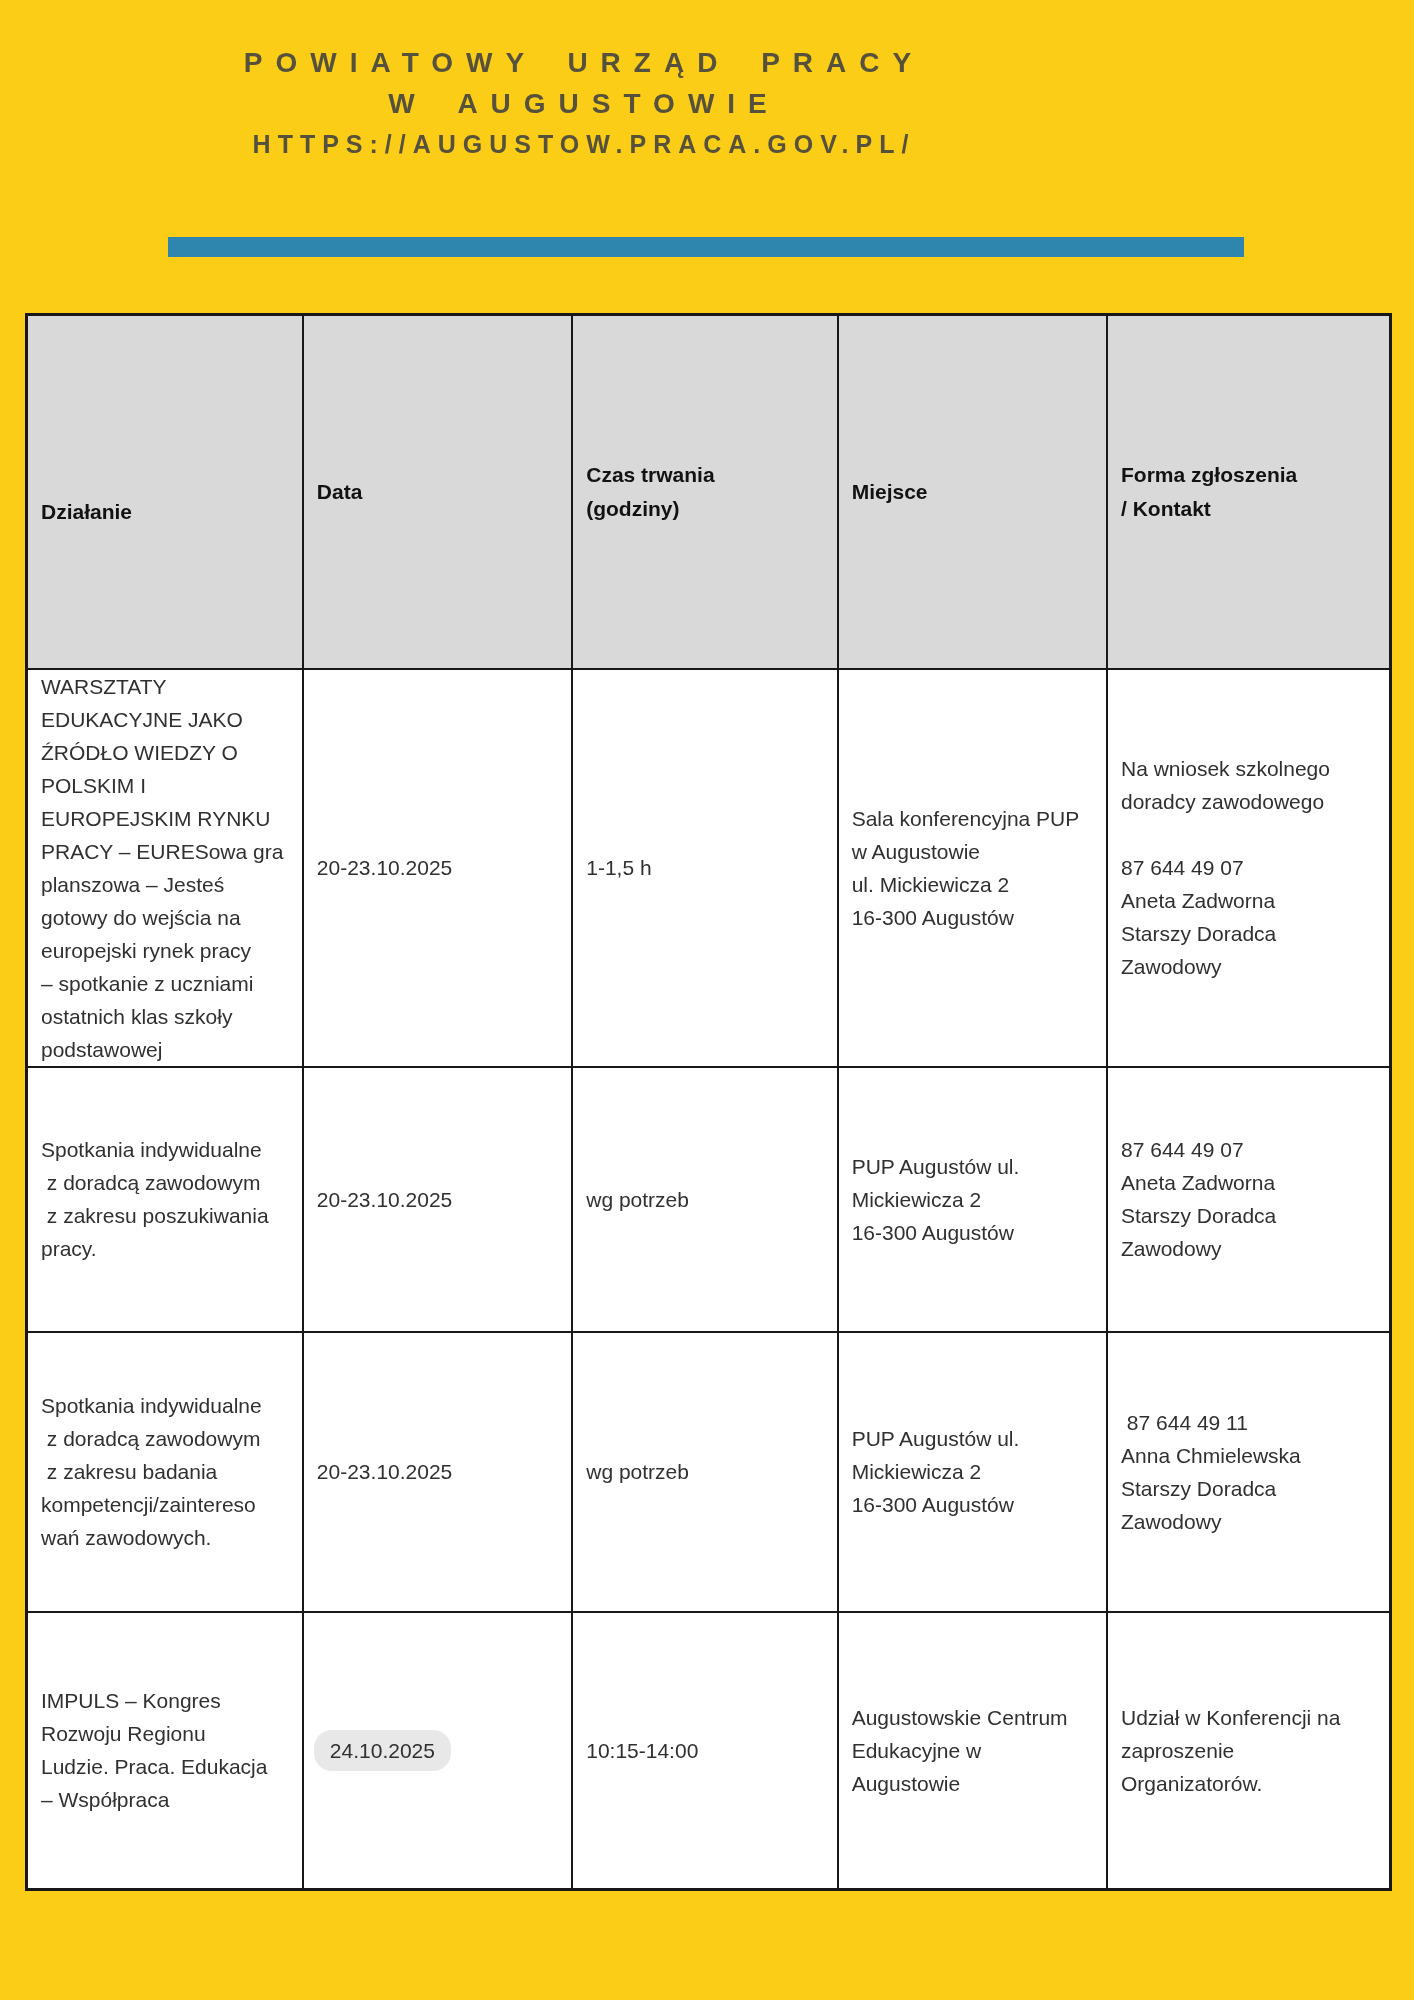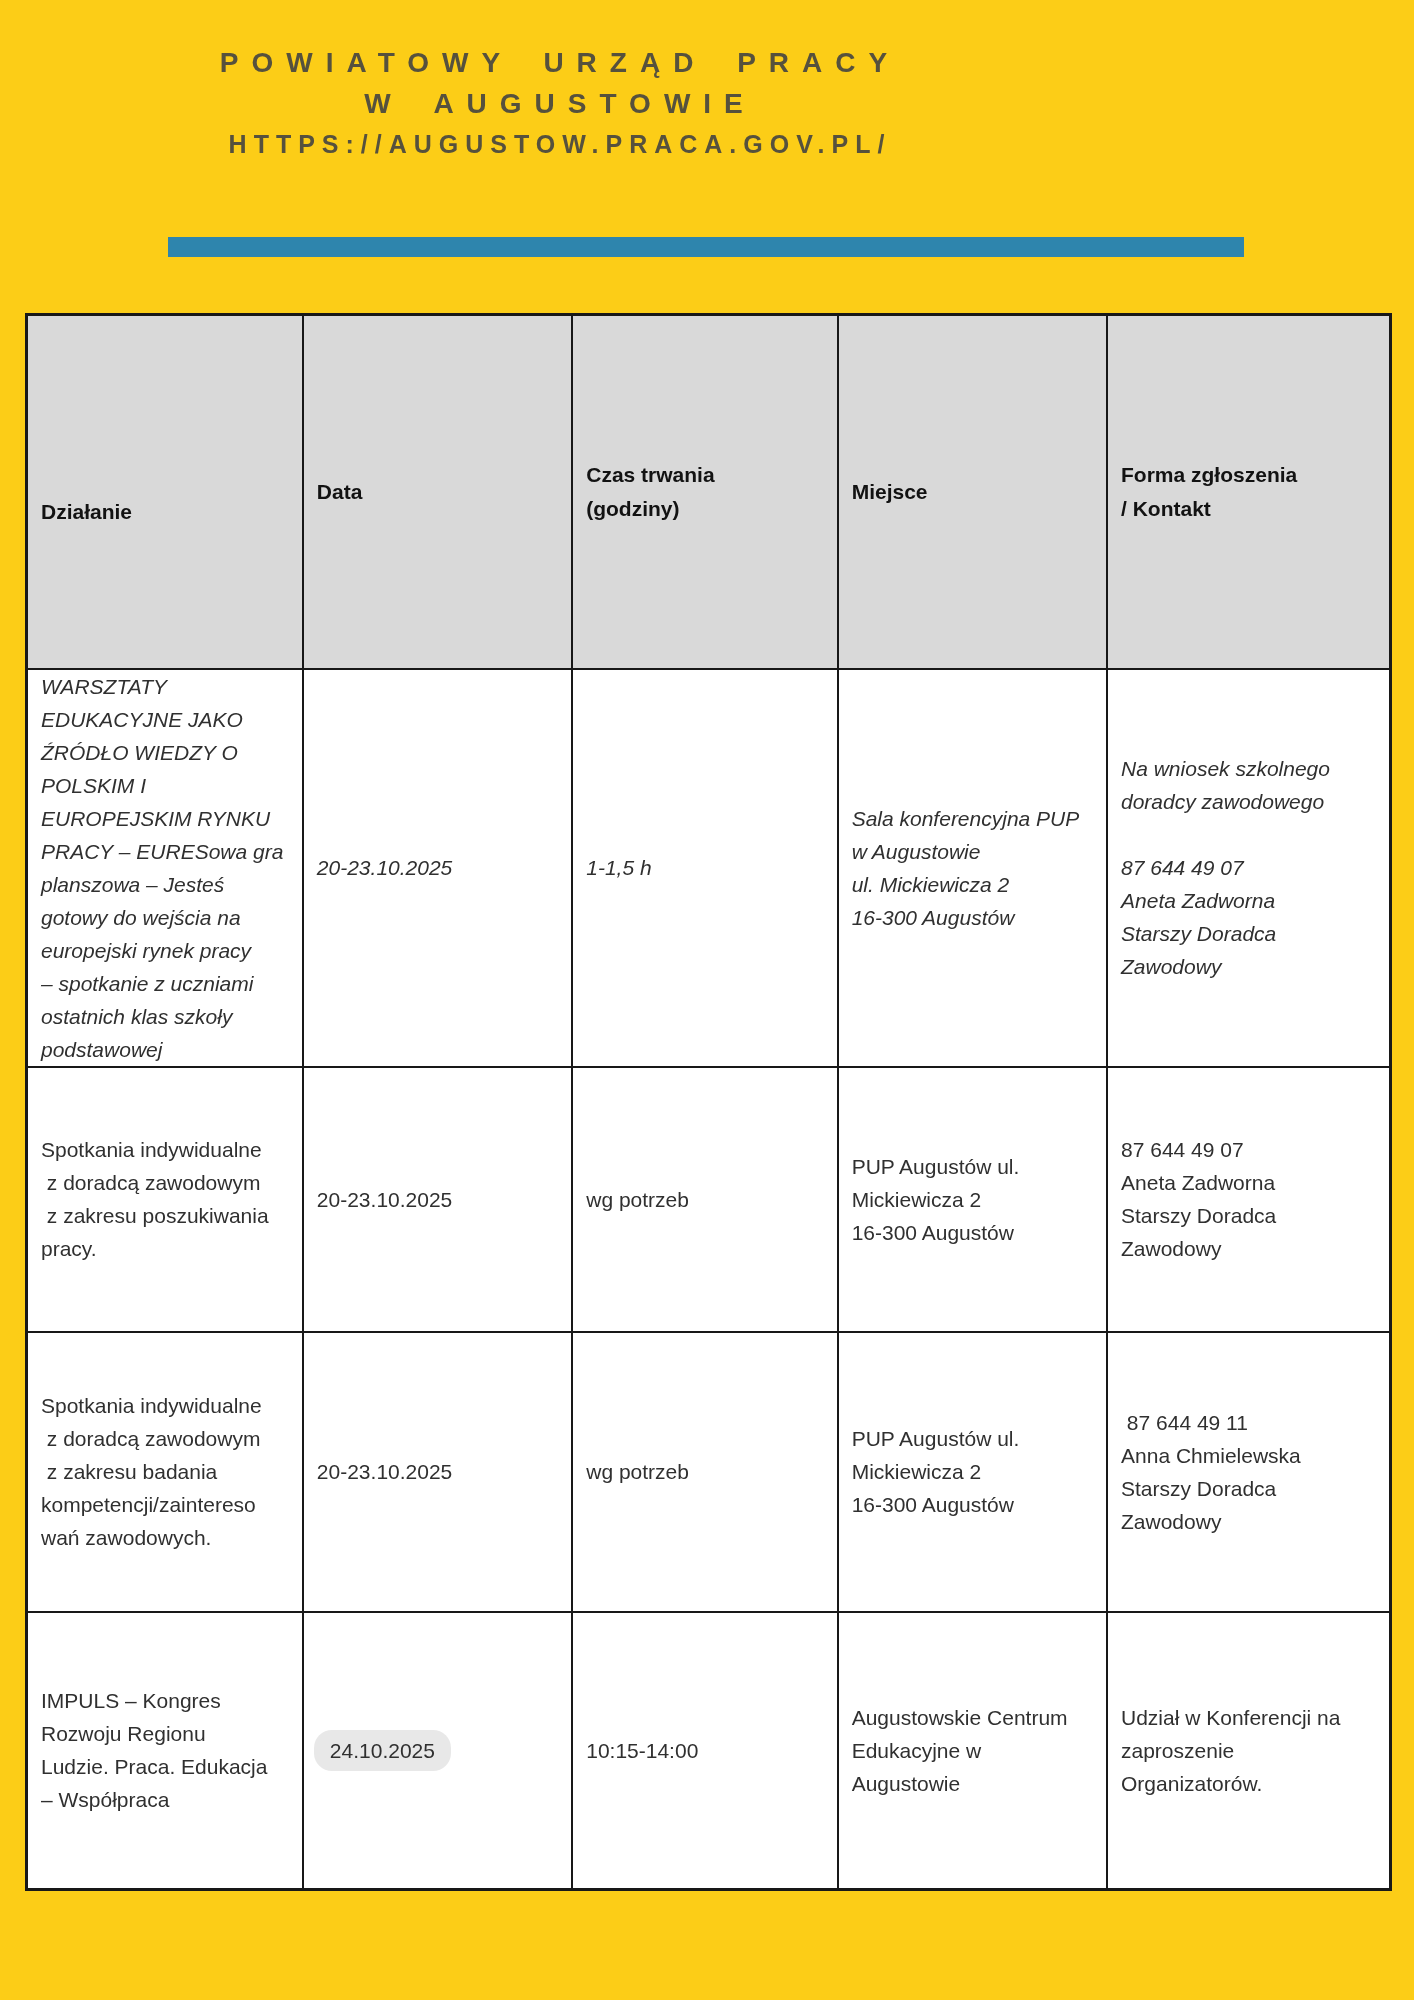--- a/index.html
+++ b/index.html
@@ -13,21 +13,21 @@
   }
   html,body{margin:0;padding:0;}
   body{
     width:1414px;height:2000px;position:relative;
     background:var(--page_bg);
     font-family:"Liberation Sans",sans-serif;
     overflow:hidden;
   }
   .banner{
     position:absolute;top:42px;left:0;width:1120px;
-    text-align:center;color:var(--banner_text);font-weight:700;
+    text-align:center;color:var(--banner_text);font-weight:700;padding-left:24px;
   }
   .banner-title{font-size:28px;line-height:41px;letter-spacing:13px;word-spacing:10px;}
   .banner-contact{font-size:25px;line-height:41px;letter-spacing:7px;word-spacing:8px;}
   .divider{
     position:absolute;left:168px;top:237px;width:1076px;height:20px;
     background:var(--divider);
   }
   table.schedule{
     position:absolute;left:25px;top:313px;width:1367px;
     border-collapse:collapse;table-layout:fixed;
@@ -40,21 +40,21 @@
     font-size:21px;line-height:33px;
     color:var(--body_text);
     white-space:pre-line;
     overflow:hidden;
   }
   .schedule thead td{
     background:var(--header_cell_bg);
     font-weight:700;color:#121212;line-height:34px;
   }
   tr.r-head{height:354px;}
-  tr.r-1{height:283px;font-style:italic;}
+  tr.r-1{height:283px;}
   tr.r-2{height:265px;}
   tr.r-3{height:280px;}
   tr.r-4{height:278px;}
   .hdr-offset{display:inline-block;position:relative;top:20px;}
   .pill{
     display:inline-block;background:var(--pill_bg);
     border-radius:18px;padding:4px 16px;margin-left:-3px;
     white-space:nowrap;
   }
 </style>

